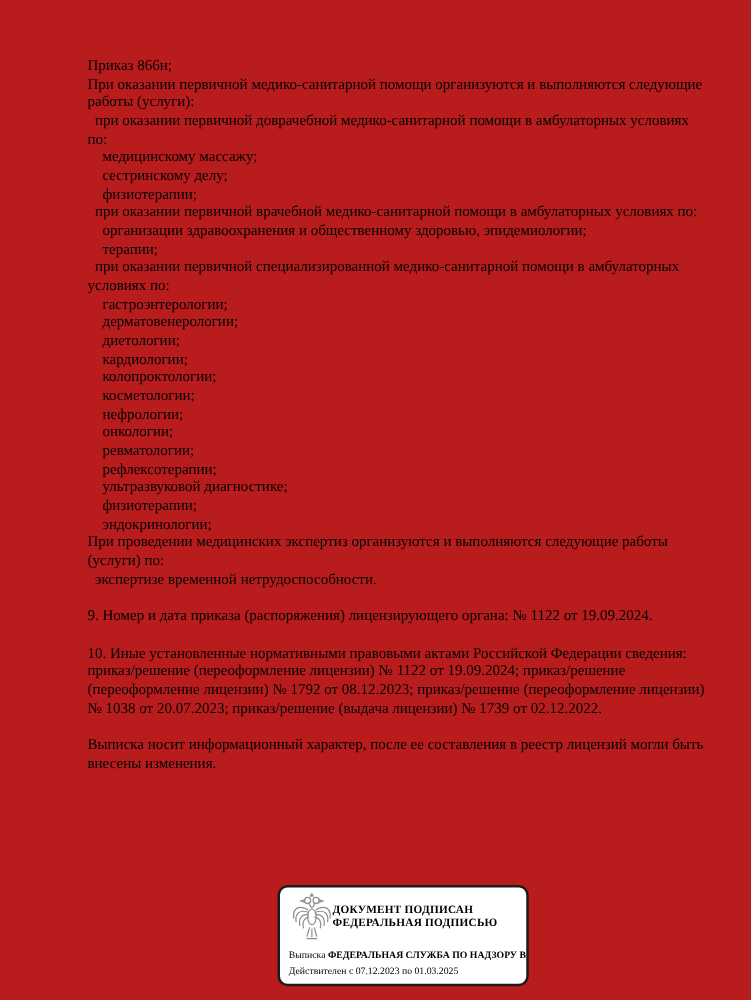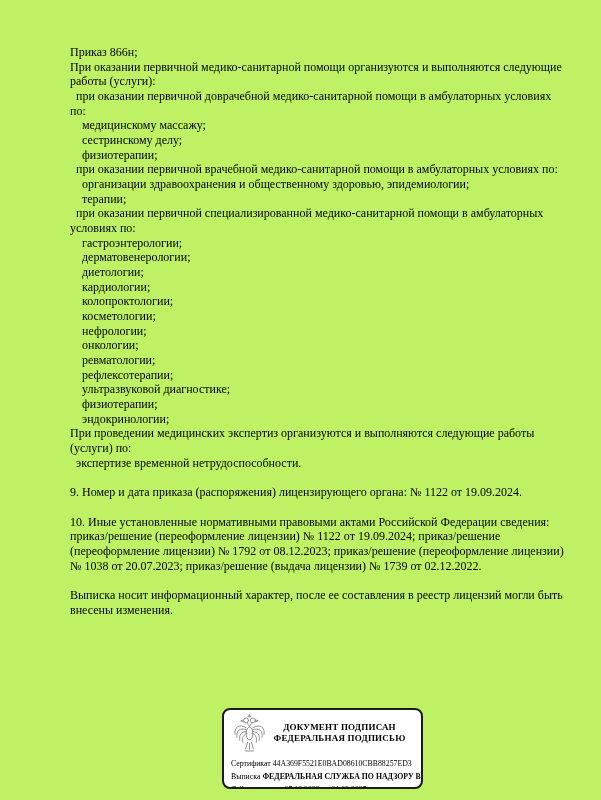--- a/index.html
+++ b/index.html
@@ -4,21 +4,21 @@
 <style>
   html, body {
     margin: 0;
     padding: 0;
     background: #ffffff;
   }
   .page {
     position: relative;
     width: 601px;
     height: 800px;
-    background: #bef264;
+    background: #b91c1c;
     font-family: "Liberation Serif", serif;
     color: #000000;
     overflow: hidden;
   }
   .doc-text {
     position: absolute;
     left: 70px;
     top: 45px;
     width: 505px;
     font-size: 12px;
@@ -46,21 +46,21 @@
     height: 42px;
     padding: 2px 6px 0 9px;
   }
   .emblem {
     width: 33px;
     height: 41px;
     flex: 0 0 auto;
   }
   .stamp-title {
     flex: 1;
-    text-align: center;
+    text-align: left;
     font-weight: bold;
     font-size: 9px;
     line-height: 11.5px;
     letter-spacing: 0.2px;
     padding-right: 2px;
   }
   .stamp-lines {
     padding: 3px 0 0 7px;
     font-size: 7.8px;
     line-height: 13px;
@@ -106,23 +106,20 @@
           </g>
         </svg>
       </div>
       <div class="stamp-title">
         <div>ДОКУМЕНТ ПОДПИСАН</div>
         <div>ФЕДЕРАЛЬНАЯ ПОДПИСЬЮ</div>
       </div>
     </div>
     <div class="stamp-lines">
       <div>
-        <span>Сертификат</span><span>44A369F5521E0BAD08610CBB88257ED3</span>
-      </div>
-      <div>
         <span>Выписка</span><span class="owner-value">ФЕДЕРАЛЬНАЯ СЛУЖБА ПО НАДЗОРУ В С</span>
       </div>
       <div>
         <span>Действителен с 07.12.2023 по 01.03.2025</span>
       </div>
     </div>
   </div>
 
 </div>
 

